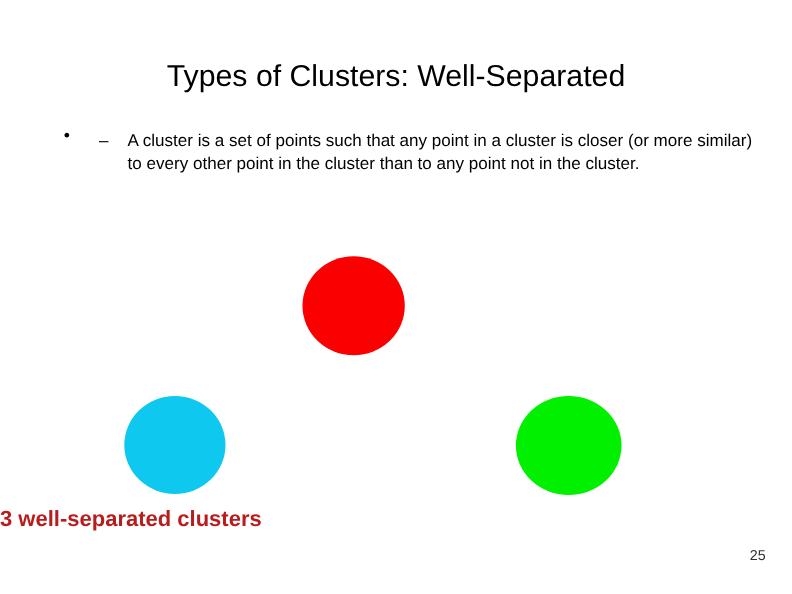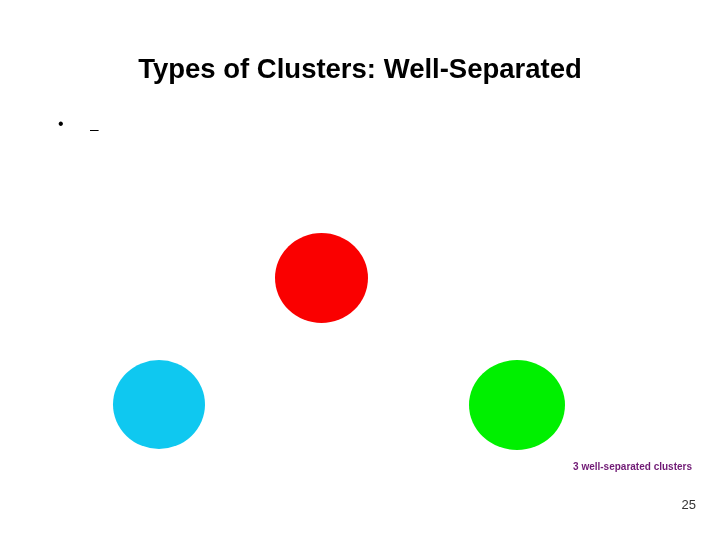--- a/index.html
+++ b/index.html
@@ -21,21 +21,21 @@
   }
 
   
   #slide-title {
     position: absolute;
     left: 0;
     top: 34px;
     width: 720px;
     text-align: center;
     font-size: 27.5px;
-    font-weight: bold;
+    font-weight: normal;
     letter-spacing: 0px;
     line-height: 34px;
     color: #000000;
     white-space: nowrap;
   }
 
   
   #body-block {
     position: absolute;
     left: 48px;
@@ -109,24 +109,24 @@
     width: 96px;
     height: 90px;
     background: #00f000;
   }
 
   #figure-caption {
     position: absolute;
     left: 0;
     top: 461px;
     width: 692px;
-    text-align: right;
-    font-size: 10px;
+    text-align: left;
+    font-size: 20px;
     font-weight: bold;
-    color: #701a75;
+    color: #b91c1c;
     white-space: nowrap;
   }
 
   
   #page-number {
     position: absolute;
     right: 24px;
     bottom: 28px;
     font-size: 13px;
     color: #333333;
@@ -140,20 +140,21 @@
   <h1 id="slide-title">Types of Clusters: Well-Separated</h1>
 
   <div id="body-block">
 
     <div class="bullet-l1">
       <span class="marker">•</span>
     </div>
 
     <div class="bullet-l2">
       <span class="marker">–</span>
+      <span class="text">A cluster is a set of points such that any point in a cluster is closer (or more similar) to every other point in the cluster than to any point not in the cluster.</span>
     </div>
 
   </div>
 
   <div id="figure">
     <div id="cluster-red" class="cluster-blob" style="background: rgb(250, 0, 0);"></div>
     <div id="cluster-cyan" class="cluster-blob" style="background: rgb(15, 200, 240);"></div>
     <div id="cluster-green" class="cluster-blob" style="background: rgb(0, 240, 0);"></div>
   </div>
 

